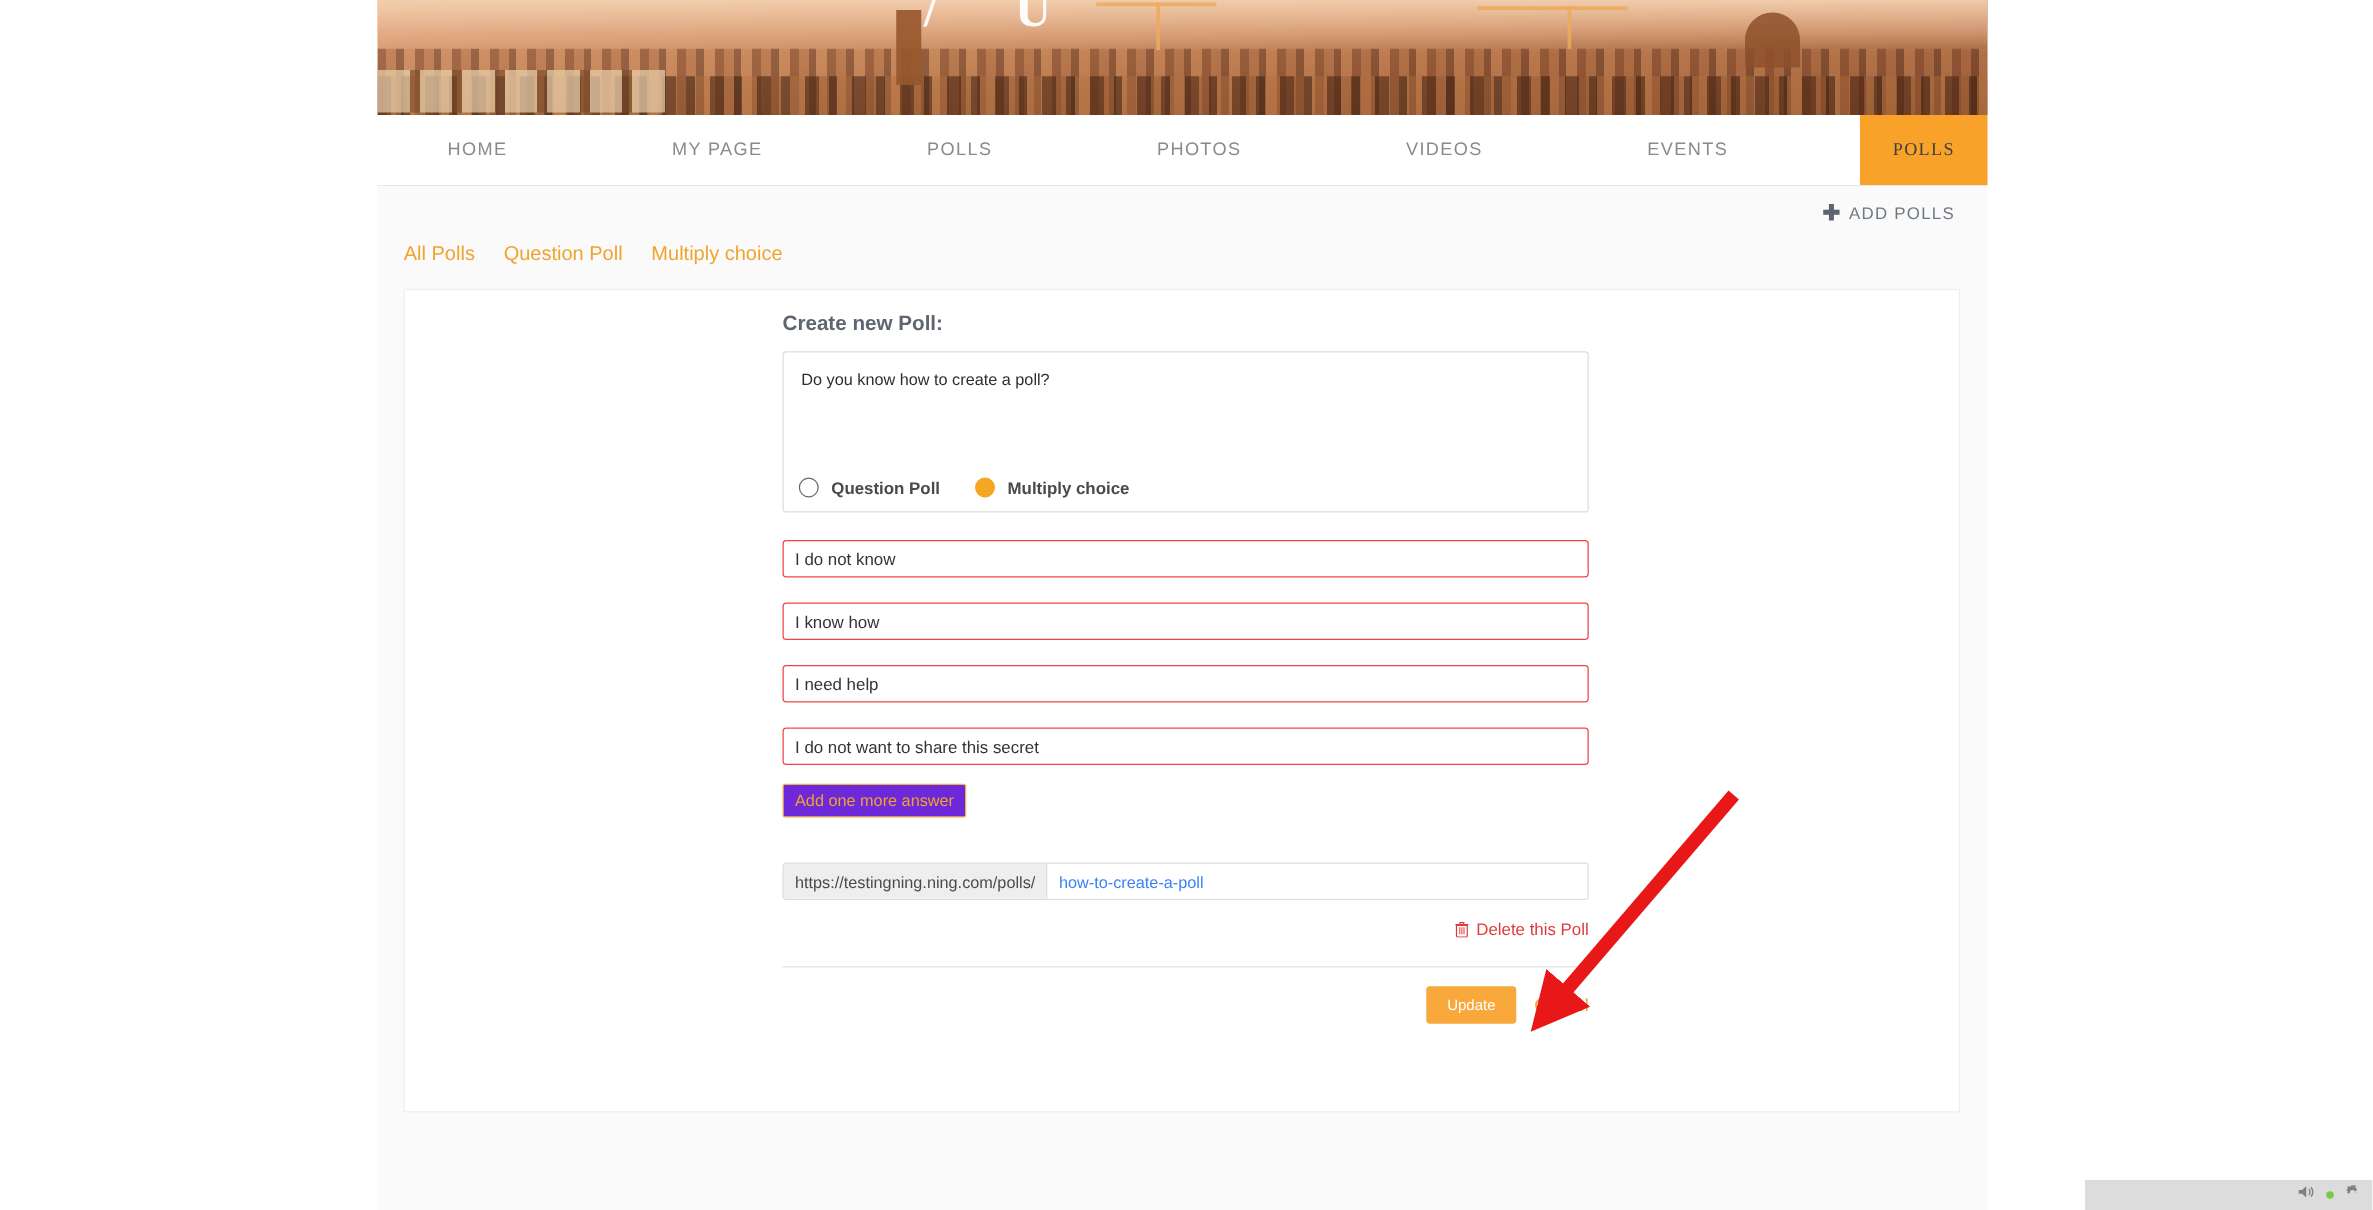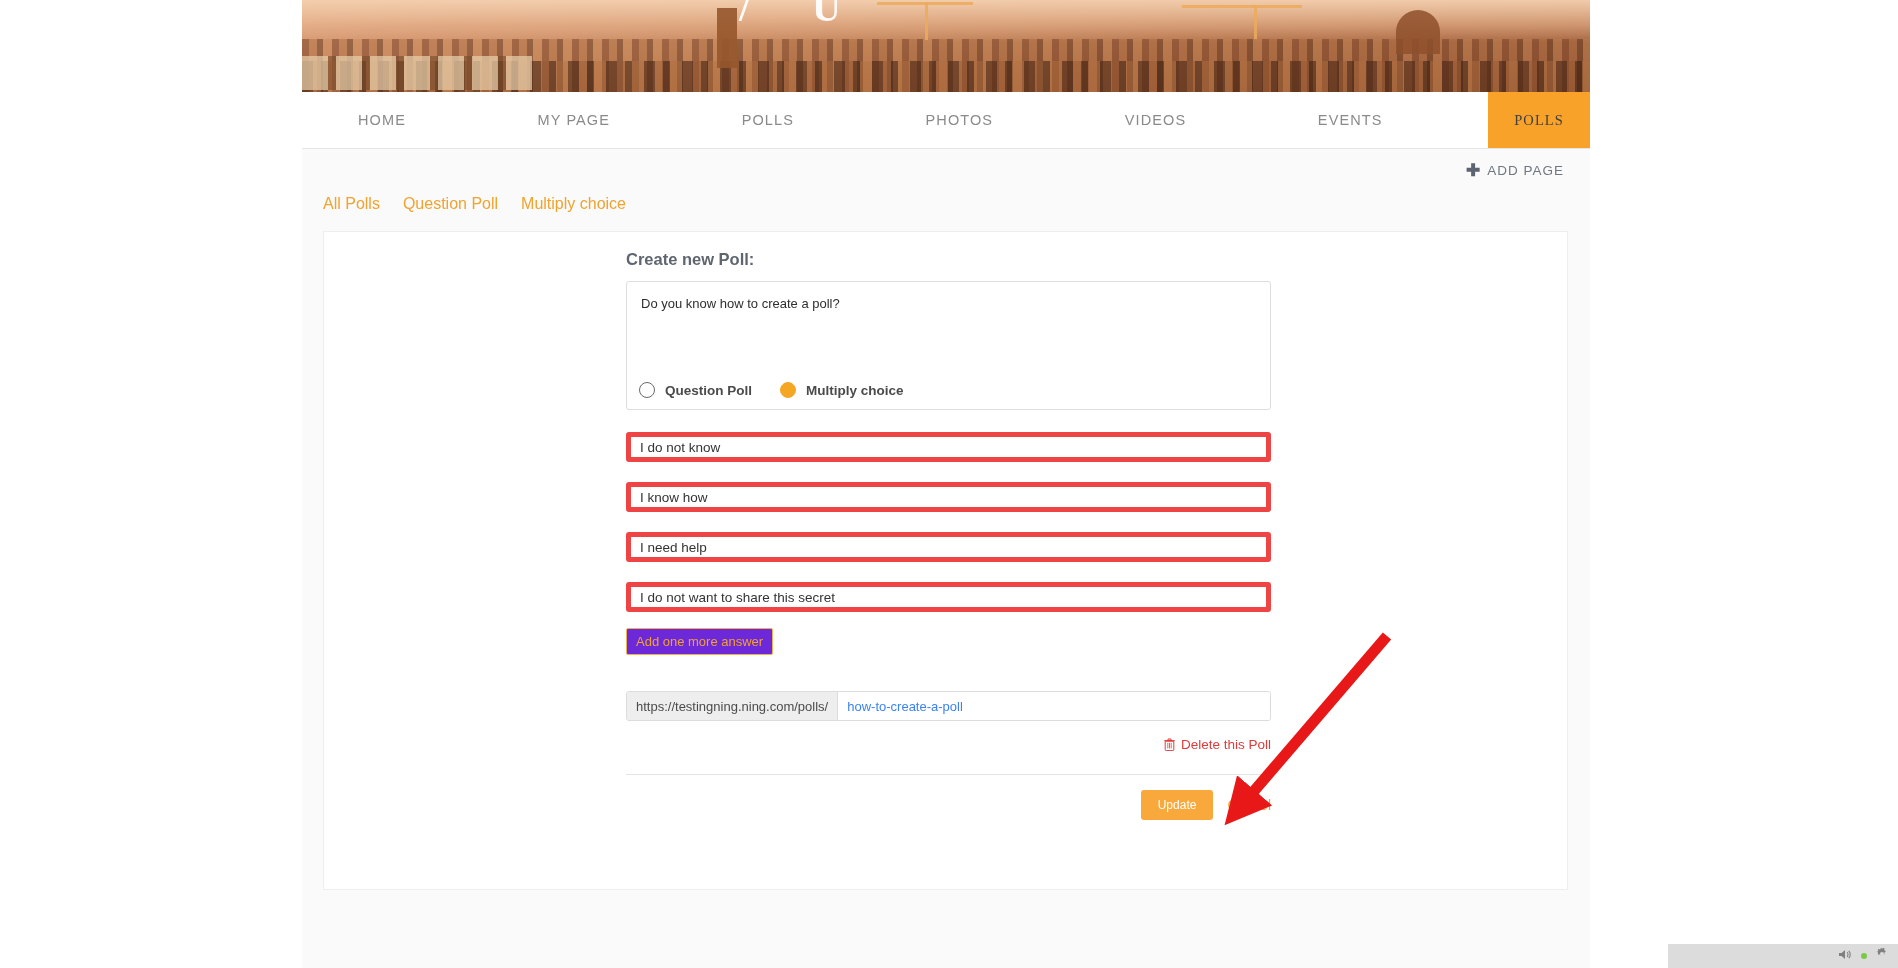--- a/index.html
+++ b/index.html
@@ -227,21 +227,21 @@
   .radio-label {
     color: #4a4a4a;
     font-size: 13.5px;
     font-weight: 700;
   }
 
   .answers { margin-top: 22px; }
   .answer-field {
     width: 645px;
     height: 30px;
-    border: 5px solid #ef4444;
+    border: 1px solid #ef4444;
     border-radius: 3px;
     margin-bottom: 20px;
     padding: 0 9px;
     font-size: 13.5px;
     color: #333333;
     font-family: "Liberation Sans", sans-serif;
     outline: none;
     background: #fff;
   }
 
@@ -386,21 +386,21 @@
       <a class="nav-item">PHOTOS</a>
       <a class="nav-item">VIDEOS</a>
       <a class="nav-item">EVENTS</a>
       <a class="nav-item active">POLLS</a>
     </div>
 
     <div class="page-body">
 
       <div class="addpoll-row">
         <span class="plus">✚</span>
-        <span class="addpoll-label">ADD PAGE</span>
+        <span class="addpoll-label">ADD POLLS</span>
       </div>
 
       <div class="subtabs">
         <a class="subtab">All Polls</a>
         <a class="subtab">Question Poll</a>
         <a class="subtab">Multiply choice</a>
       </div>
 
       <div class="card">
         <div class="form">

